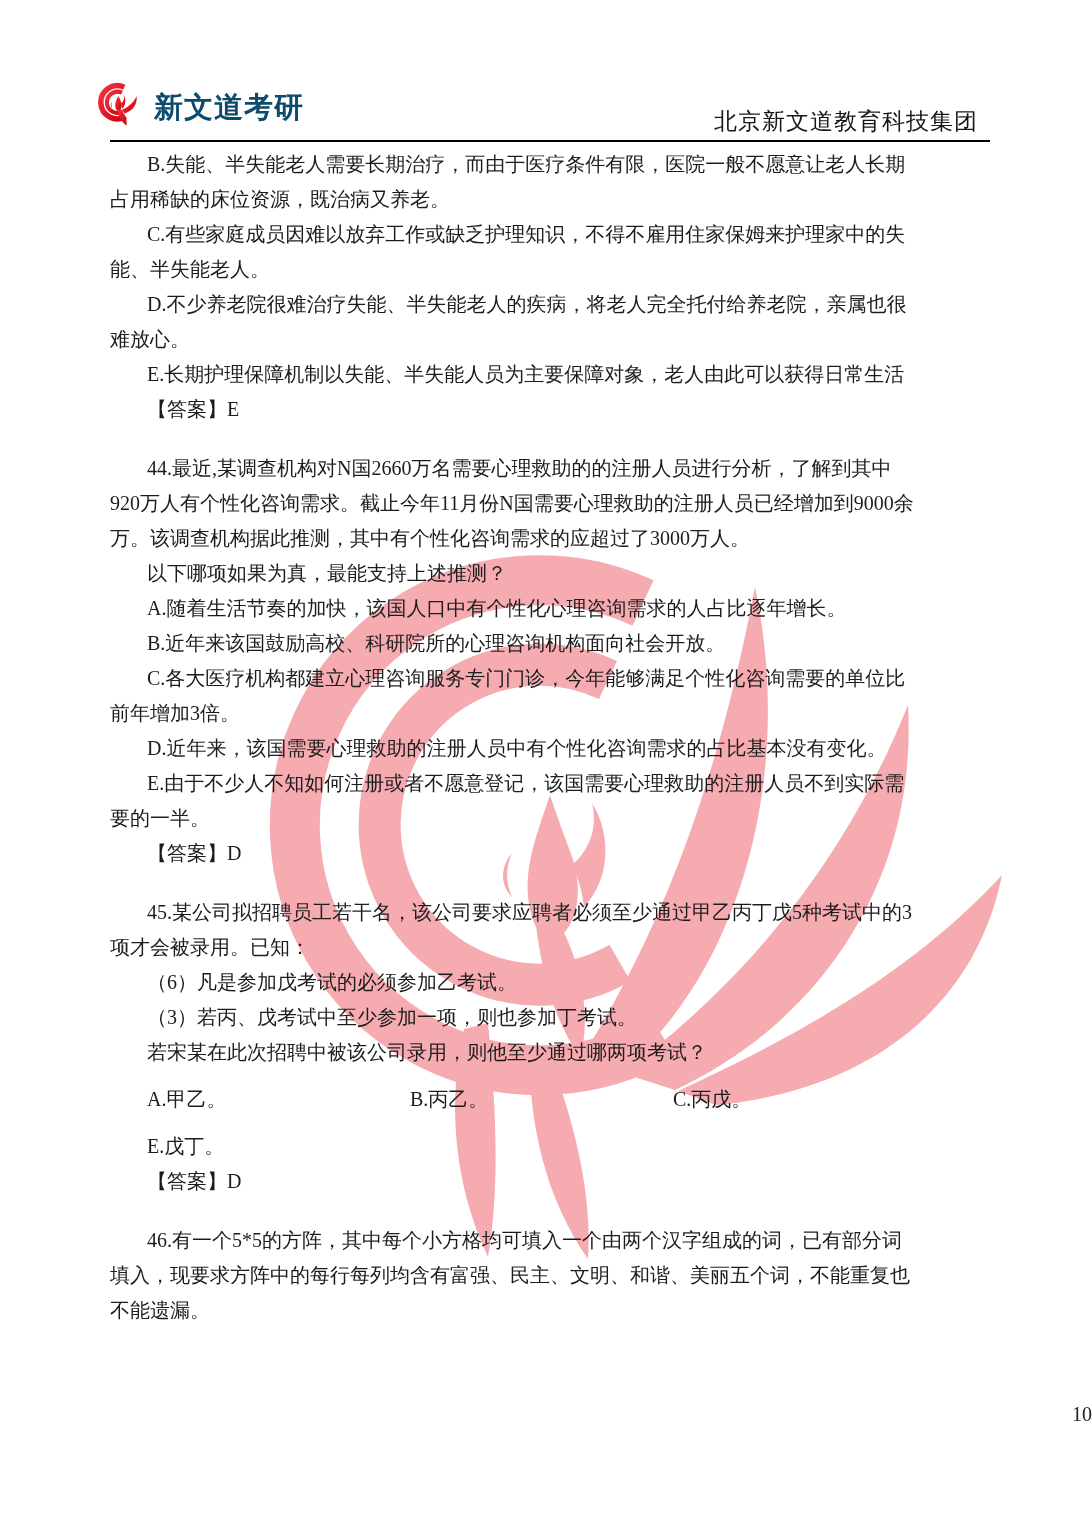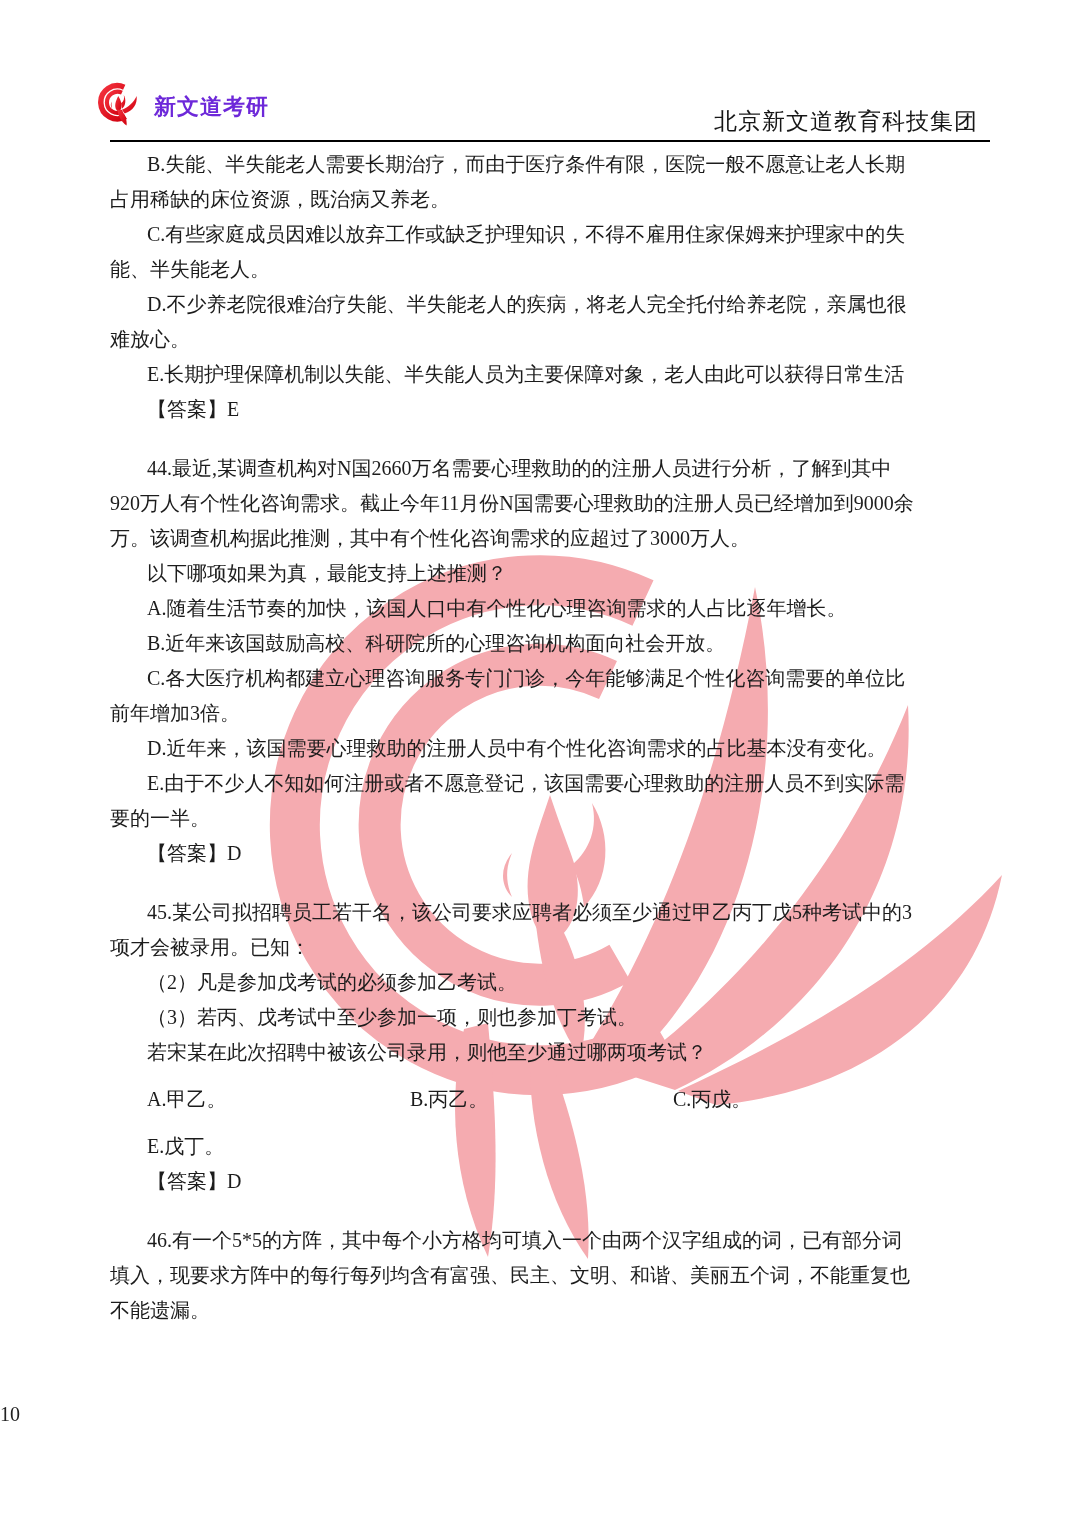--- a/index.html
+++ b/index.html
@@ -13,21 +13,21 @@
     color:#1c1c1c;
   }
   
   .logo {
     position:absolute; left:98px; top:82px;
     display:flex; align-items:center; gap:10px;
   }
   .logo svg { width:46px; height:50px; display:block; }
   .brand {
     font-family:"Liberation Sans","DejaVu Sans",sans-serif;
-    font-weight:900; font-size:22px; color:#6d28d9;
+    font-weight:900; font-size:29px; color:#0c4a6e;
     letter-spacing:1px; line-height:50px;text-align:right;
   }
   .company {
     position:absolute; right:114px; top:106px;
     font-size:23px; color:#161616; letter-spacing:1px;
   }
   .header-rule {
     position:absolute; left:110px; top:140px; width:880px; height:0;
     border-top:2px solid #000;
   }
@@ -42,21 +42,21 @@
   }
   .line { font-size:20px; line-height:35px; height:35px; white-space:nowrap; }
   .line.indent { padding-left:37px; }
   .line.cols { display:flex; padding-left:37px;margin-top:12px; }
   .line.cols .col { width:263px; flex:0 0 auto; }
   .line.cols .col:last-child { width:auto; }
   .gap { height:24px; }
   
   .page-number {
     position:absolute; left:0; top:1403px; width:100%;
-    text-align:left; font-size:20px; color:#222;
+    text-align:right; font-size:20px; color:#222;
   }
 </style>
 </head>
 <body>
 
 <div class="page">
 
   <svg class="watermark" viewBox="0 0 760 720" aria-hidden="true">
     <g fill="none" stroke="#f5abb0">
       <path d="M 393 58 A 245 245 0 1 0 413 492" stroke-width="50"></path>
@@ -118,21 +118,21 @@
       <div class="line indent">B.近年来该国鼓励高校、科研院所的心理咨询机构面向社会开放。</div>
       <div class="line indent">C.各大医疗机构都建立心理咨询服务专门门诊，今年能够满足个性化咨询需要的单位比</div>
       <div class="line">前年增加3倍。</div>
       <div class="line indent">D.近年来，该国需要心理救助的注册人员中有个性化咨询需求的占比基本没有变化。</div>
       <div class="line indent">E.由于不少人不知如何注册或者不愿意登记，该国需要心理救助的注册人员不到实际需</div>
       <div class="line">要的一半。</div>
       <div class="line indent">【答案】D</div>
       <div class="gap"></div>
       <div class="line indent">45.某公司拟招聘员工若干名，该公司要求应聘者必须至少通过甲乙丙丁戊5种考试中的3</div>
       <div class="line">项才会被录用。已知：</div>
-      <div class="line indent">（2）凡是参加戊考试的必须参加乙考试。</div>
+      <div class="line indent">（6）凡是参加戊考试的必须参加乙考试。</div>
       <div class="line indent">（3）若丙、戊考试中至少参加一项，则也参加丁考试。</div>
       <div class="line indent">若宋某在此次招聘中被该公司录用，则他至少通过哪两项考试？</div>
       <div class="line cols">
         <span class="col">A.甲乙。</span>
         <span class="col">B.丙乙。</span>
         <span class="col">C.丙戊。</span>
       </div>
       <div class="line cols">
         <span class="col">E.戊丁。</span>
       </div>

